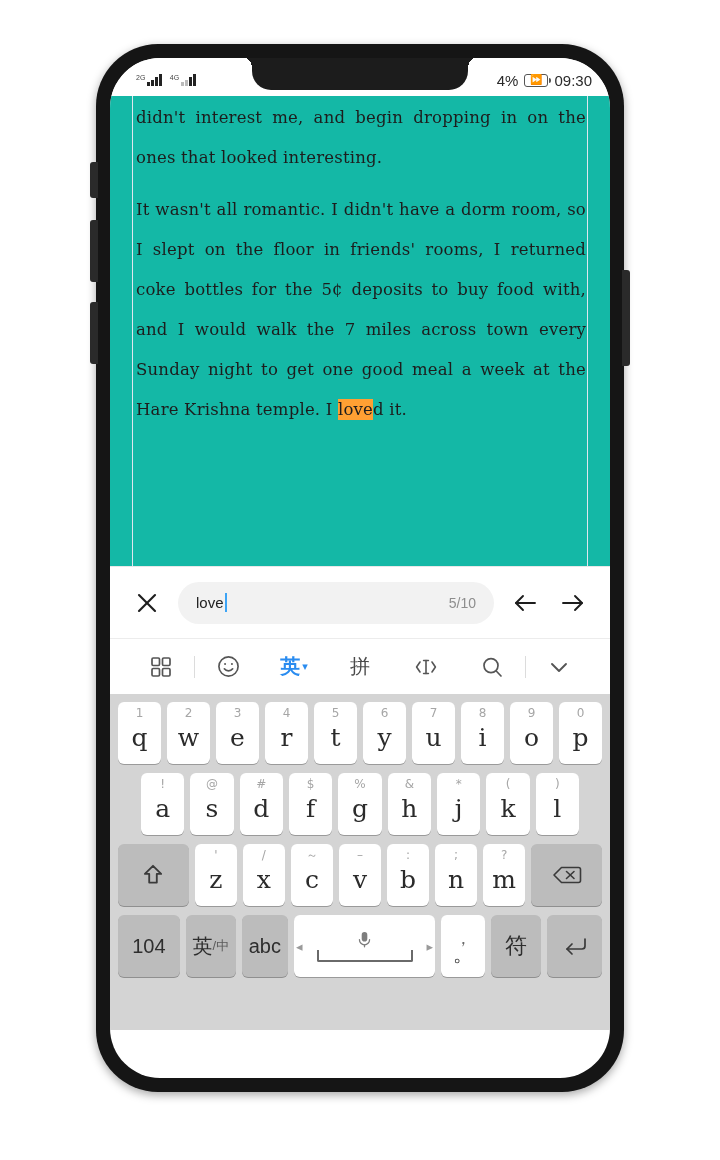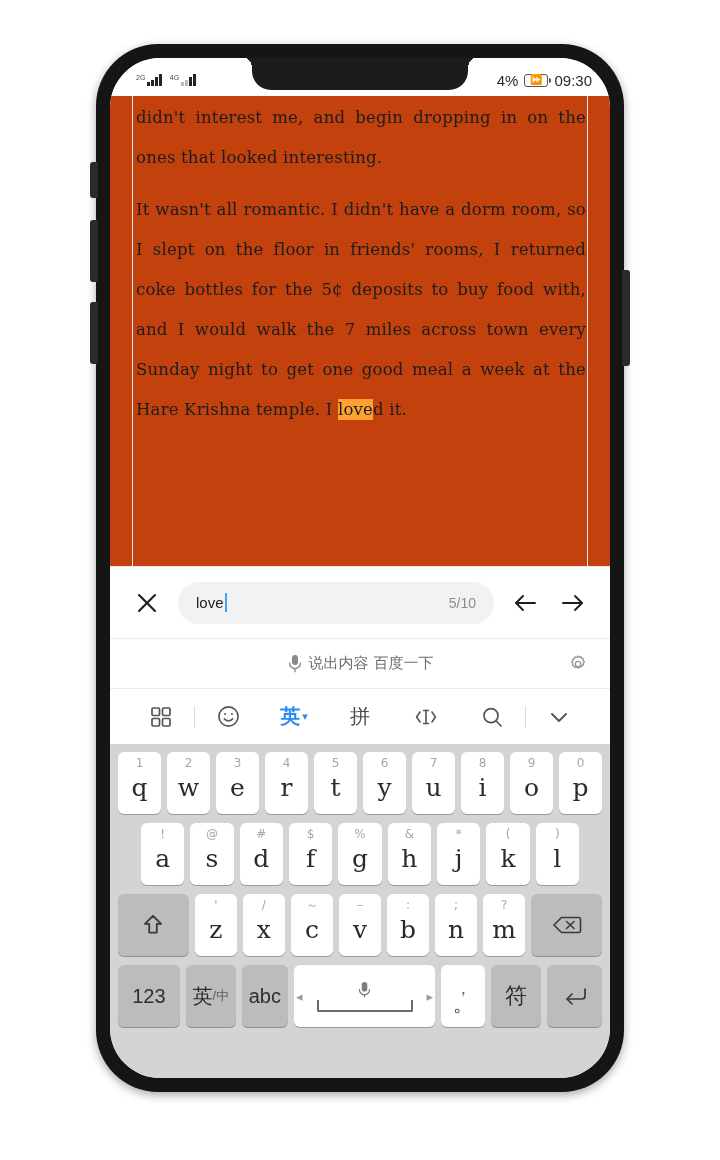--- a/index.html
+++ b/index.html
@@ -84,21 +84,21 @@
   #battery-icon::after {
     content:""; position:absolute; right:-4px; top:3.5px;
     width:2.5px; height:5px; background:#555; border-radius:0 2px 2px 0;
   }
   .bolt { font-size: 10px; color: #333; line-height: 1; }
 
   
   #reader {
     height: 470px;
     padding: 4px 24px 0 26px;
-    background: #c2410c;
+    background: #14b8a6;
     overflow: hidden;
     position: relative;
   }
   #reader::before{
     content:""; position:absolute; left:22px; top:0; bottom:0; width:1px;
     background:#dfe6ef;
   }
   #reader::after{
     content:""; position:absolute; right:22px; top:0; bottom:0; width:1px;
     background:#dfe6ef;
@@ -332,36 +332,20 @@
         </svg>
       </div>
       <div class="nav-arrow">
         <svg width="26" height="24" viewBox="0 0 26 24" fill="none" stroke="#1d1d1d" stroke-width="1.9" stroke-linecap="round" stroke-linejoin="round">
           <line x1="3" y1="12" x2="22" y2="12"></line>
             <polyline points="15,5 22,12 15,19"></polyline>
         </svg>
       </div>
     </div>
 
-    <div id="voice-bar">
-      <span>
-        <svg width="16" height="20" viewBox="0 0 16 20" fill="#8a8a8a">
-          <rect x="5" y="1" width="6" height="10" rx="3"></rect>
-          <path d="M2.6 9.2a5.4 5.4 0 0 0 10.8 0" fill="none" stroke="#8a8a8a" stroke-width="1.4" stroke-linecap="round"></path>
-          <rect x="7.3" y="14.4" width="1.4" height="4" rx=".7"></rect>
-        </svg>
-      </span>
-      <span id="voice-label">说出内容 百度一下</span>
-      <span id="voice-settings-button">
-        <svg width="20" height="20" viewBox="0 0 24 24" fill="none" stroke="#9a9a9a" stroke-width="1.7">
-          <circle cx="12" cy="12" r="3.2"></circle>
-          <path d="M12 2.6l1.6 1.2 2-.4 1 1.8 1.9.8-.2 2 1.3 1.6-1.3 1.6.2 2-1.9.8-1 1.8-2-.4L12 17l-1.6-1.2-2 .4-1-1.8-1.9-.8.2-2L4.4 10l1.3-1.6-.2-2 1.9-.8 1-1.8 2 .4z"></path>
-        </svg>
-      </span>
-    </div>
 
     <div id="kb-toolbar">
       <div class="tb-item">
         <svg width="24" height="24" viewBox="0 0 24 24" fill="none" stroke="#555" stroke-width="1.7">
           <rect x="3" y="3" width="7.5" height="7.5" rx="1.2"></rect>
             <rect x="13.5" y="3" width="7.5" height="7.5" rx="1.2"></rect>
           <rect x="3" y="13.5" width="7.5" height="7.5" rx="1.2"></rect>
             <rect x="13.5" y="13.5" width="7.5" height="7.5" rx="1.2"></rect>
         </svg>
       </div>
@@ -527,21 +511,21 @@
           <svg width="30" height="24" viewBox="0 0 30 24" fill="none" stroke="#3a3a3a" stroke-width="1.6" stroke-linecap="round" stroke-linejoin="round">
             <path d="M9.5 4.5h17a2 2 0 0 1 2 2v11a2 2 0 0 1-2 2h-17L2 12z"></path>
             <line x1="14.5" y1="8.5" x2="22" y2="15.5"></line>
               <line x1="22" y1="8.5" x2="14.5" y2="15.5"></line>
           </svg>
         </div>
       </div>
 
       <div class="kb-row row4">
         <div class="key fn k123">
-          <span class="main">123</span>
+          <span class="main">104</span>
         </div>
         <div class="key fn klang">
           <span class="main lang-main">英</span>
             <span class="lang-sub">/中</span>
         </div>
         <div class="key fn kabc">
           <span class="main">abc</span>
         </div>
         <div class="key kspace">
           <div class="space-inner">

